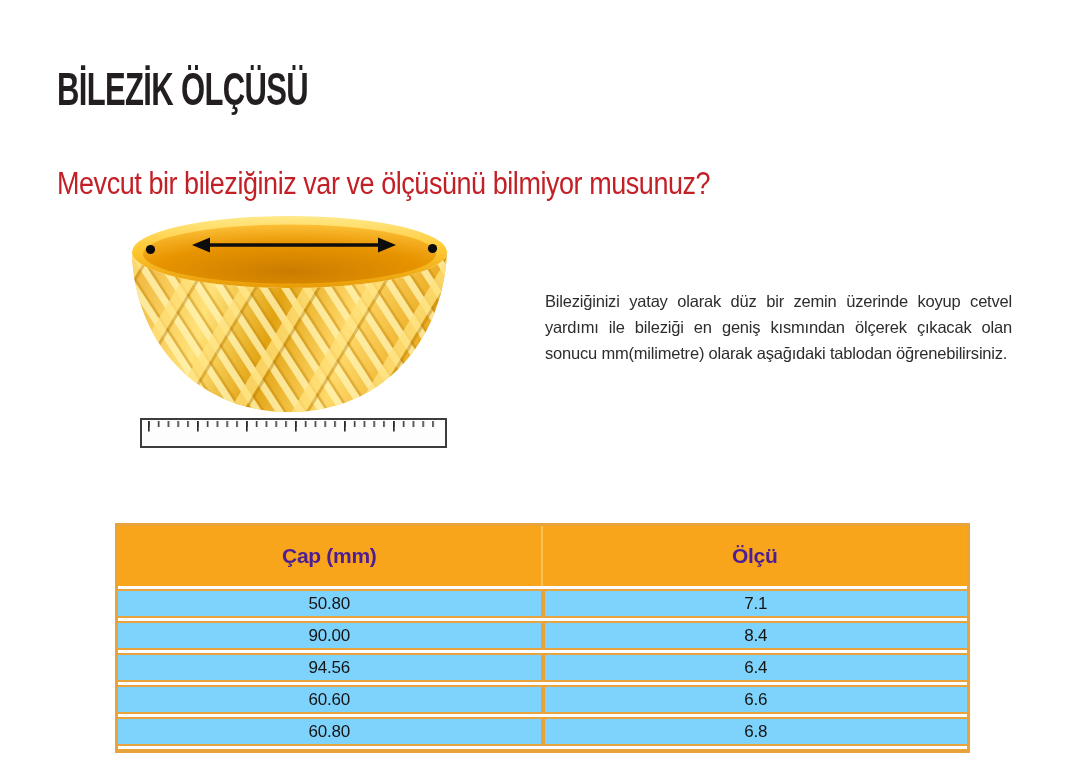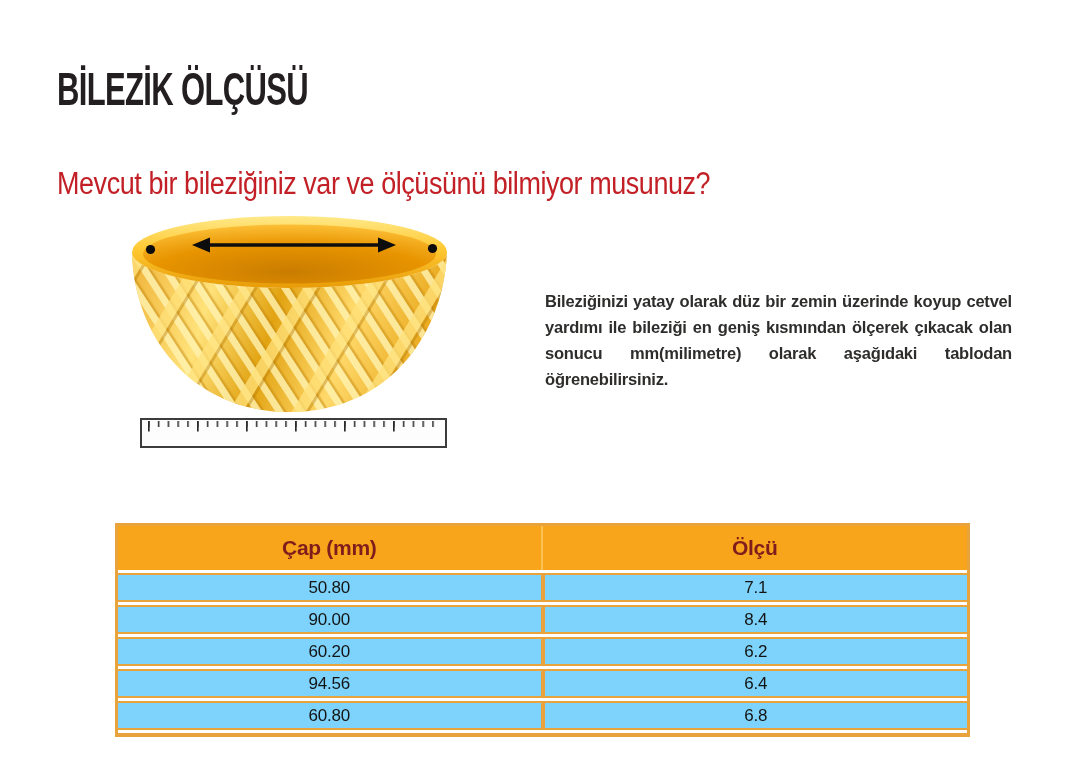--- a/index.html
+++ b/index.html
@@ -18,35 +18,35 @@
   .question{
     position:absolute;left:57px;top:140px;
     font-size:31px;font-weight:500;color:#c22026;
     letter-spacing:-0.5px;white-space:nowrap;
     transform:scaleX(0.87);transform-origin:left top;
   }
   .illustration{position:absolute;left:110px;top:190px;width:380px;height:280px;}
   .description{
     position:absolute;left:545px;top:271px;width:467px;
     font-size:16.5px;line-height:26px;letter-spacing:-0.2px;
-    text-align:justify;color:#2e2d2c;font-weight:bold;
+    text-align:justify;color:#2e2d2c;
   }
   .table-wrap{
     position:absolute;left:115px;top:523px;width:849px;
     border:3px solid #e9a33c;border-bottom-width:4px;background:#ffffff;
   }
   table.size-table{
     width:100%;border-collapse:separate;border-spacing:0 3px;
     margin-top:-3px;
     table-layout:fixed;
   }
   table.size-table th{
-    background:#f9a51b;color:#7f1d1d;
+    background:#f9a51b;color:#4c1d95;
     font-size:21px;font-weight:700;
-    height:28px;text-align:center;padding:8px;
+    height:28px;text-align:center;padding:16px;
     letter-spacing:-0.3px;
   }
   table.size-table th:first-child{border-right:2px solid #fbc153;}
   table.size-table td{
     background:#7dd3fc;color:#141414;
     font-size:17px;height:21px;line-height:21px;
     text-align:center;padding:2px 0;
     border-top:2px solid #e9a33c;border-bottom:2px solid #e9a33c;
     letter-spacing:-0.2px;
   }
@@ -141,26 +141,26 @@
     <tbody>
       <tr>
         <td>50.80</td>
         <td>7.1</td>
       </tr>
       <tr>
         <td>90.00</td>
         <td>8.4</td>
       </tr>
       <tr>
-        <td>60.20</td>
-        <td>6.2</td>
+        <td>94.56</td>
+        <td>6.4</td>
       </tr>
       <tr>
-        <td>94.56</td>
-        <td>6.4</td>
+        <td>60.60</td>
+        <td>6.6</td>
       </tr>
       <tr>
         <td>60.80</td>
         <td>6.8</td>
       </tr>
     </tbody>
   </table>
 </div>
 
 </body></html>

